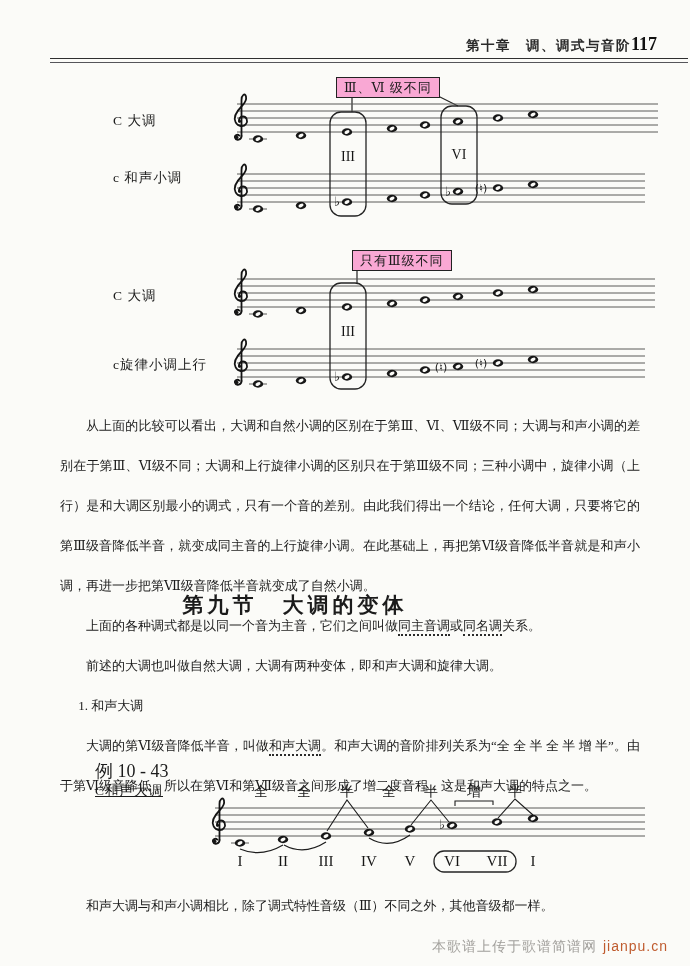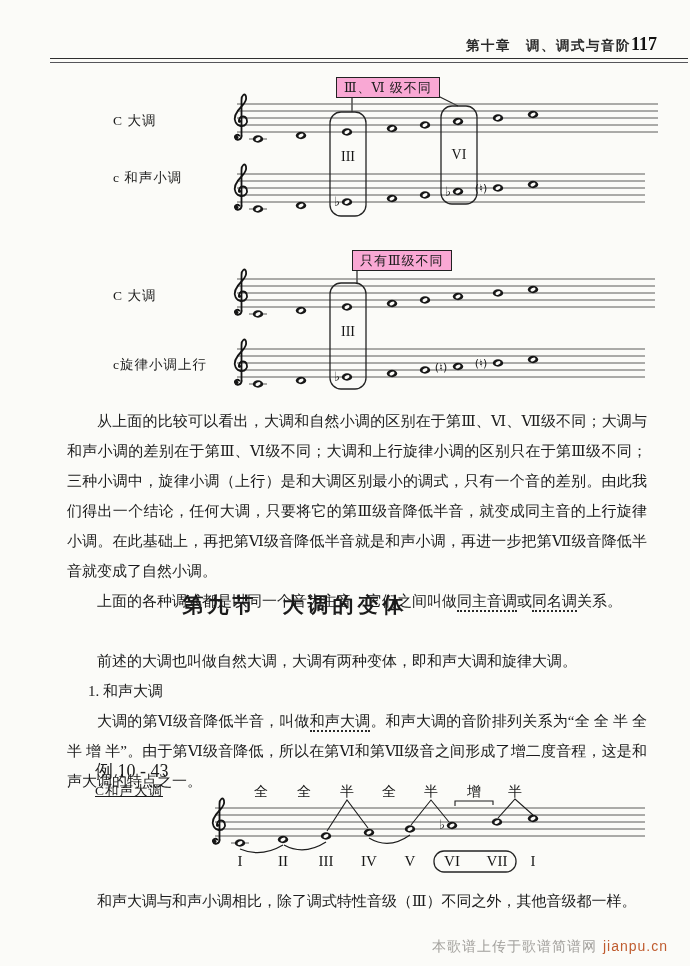--- a/index.html
+++ b/index.html
@@ -35,22 +35,22 @@
   svg.notation{position:absolute; left:0; z-index:1;}
   .staff-line{stroke:#5a5a58; stroke-width:1;}
   .leader{stroke:#222; stroke-width:1.2;}
   .degree-rect{fill:none; stroke:#242424; stroke-width:1.3;}
   .svg-text{font-family:"Liberation Serif","DejaVu Serif",serif; fill:#161616;}
   .accidental{font-family:"DejaVu Sans",sans-serif; fill:#161616;}
   .slur{fill:none; stroke:#1d1d1d; stroke-width:1.2;}
   .peak{fill:none; stroke:#1d1d1d; stroke-width:1.1;}
   
   .bodytext{
-    position:absolute; left:67px; width:580px;
-    font-size:15px; line-height:30px; text-align:justify;
+    position:absolute; left:60px; width:580px;
+    font-size:13px; line-height:40px; text-align:justify;
   }
   .bodytext p{margin:0; text-indent:2em;}
   .em-dots{border-bottom:2px dotted #2a2a2a; padding-bottom:1px;}
   .section-heading{
     position:absolute; top:591px; left:0; width:590px;
     text-align:center; font-size:21px; font-weight:bold; letter-spacing:4px;
   }
   .sub-heading{font-weight:normal; text-indent:1.4em !important;}
   .example-number{
     position:absolute; left:59px; top:759px; font-size:18px; text-indent:2em; width:300px;

